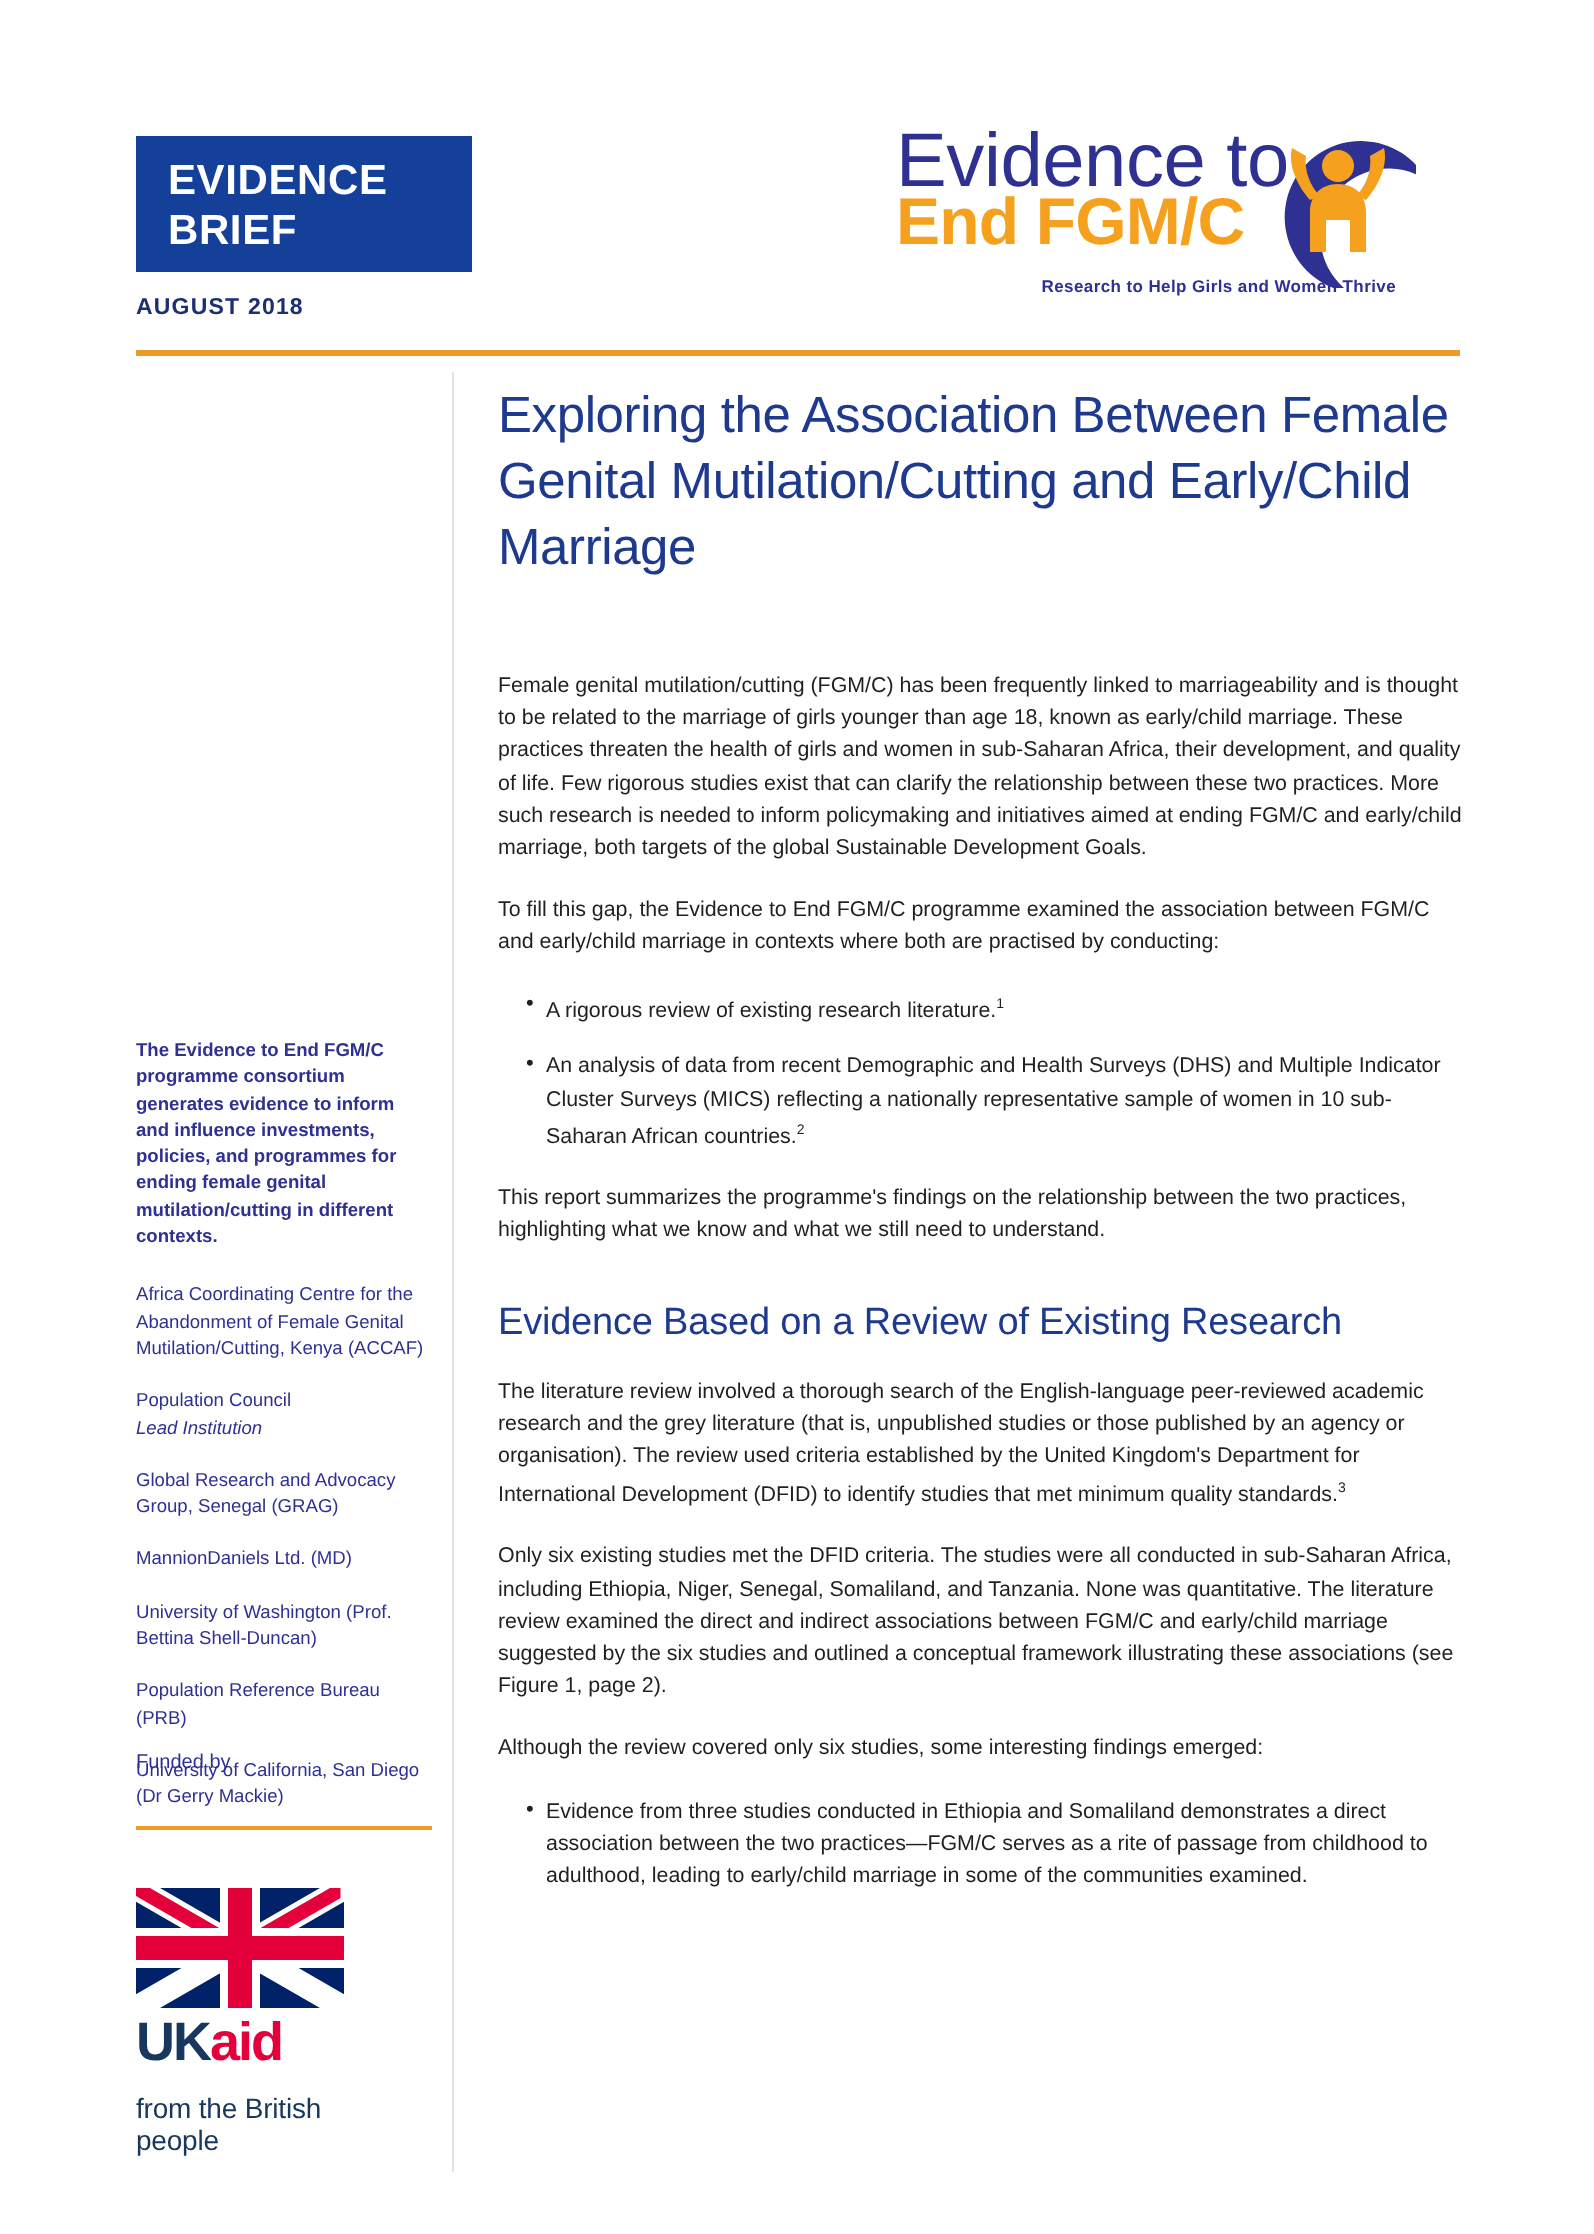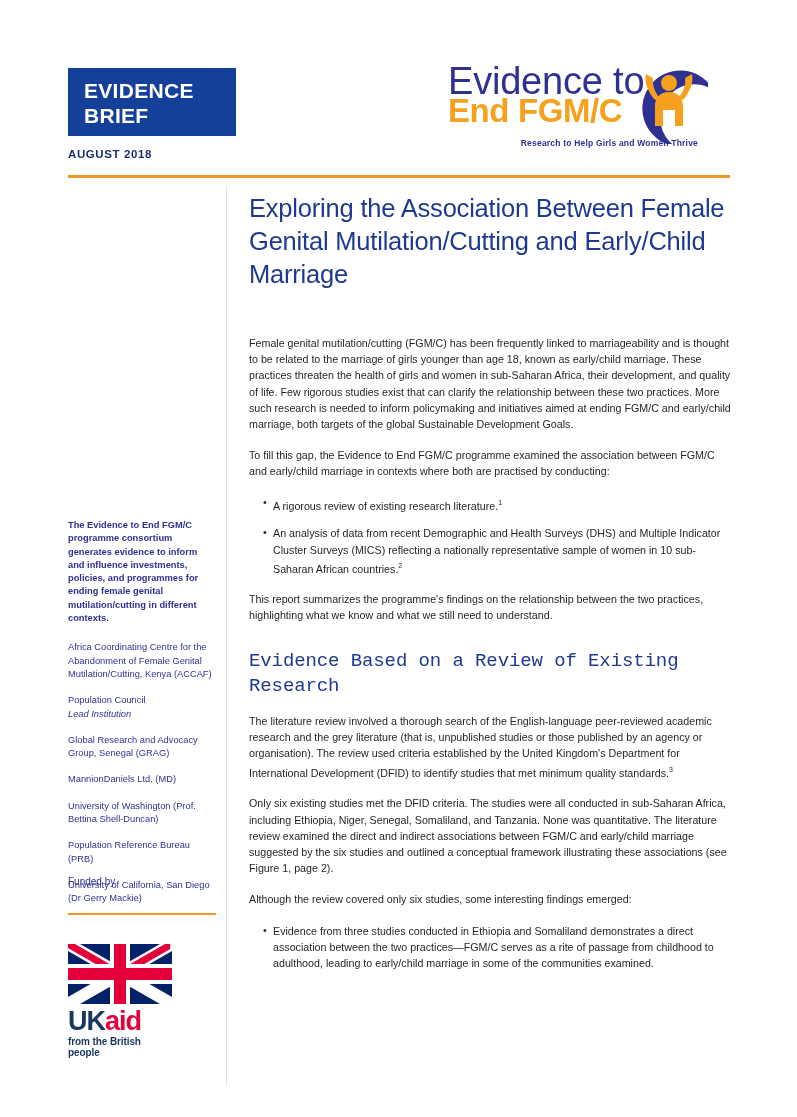--- a/index.html
+++ b/index.html
@@ -169,25 +169,25 @@
   .ukaid-word {
     margin-top: 3px;
     font-size: 27px;
     font-weight: bold;
     letter-spacing: -1px;
     line-height: 28px;
   }
   .ukaid-word .uk { color: #17375e; }
   .ukaid-word .aid { color: #e4003b; }
   .ukaid-sub {
-    font-size: 10px;
-    font-weight: bold;
+    font-size: 14px;
+    font-weight: normal;
     color: #17375e;
     letter-spacing: -0.1px;
-    margin-top: 1px;
+    margin-top: 11px;
   }
 
   .rule-vertical {
     position: absolute;
     left: 226px;
     top: 186px;
     width: 1px;
     height: 900px;
     background: #e2e2ea;
   }
@@ -207,21 +207,20 @@
     color: #1e3a8f;
     letter-spacing: -0.2px;
   }
   h2.section-title {
     margin: 26px 0 14px 0;
     font-size: 19px;
     line-height: 25px;
     font-weight: normal;
     color: #1e3a8f;
     letter-spacing: -0.1px;
-    font-family: Liberation Mono, monospace;
   }
   p.body {
     margin: 0 0 15px 0;
     font-size: 10.7px;
     line-height: 16.2px;
     color: #231f20;
     text-align: left;
   }
   ul.bullets {
     margin: 0 0 14px 0;

